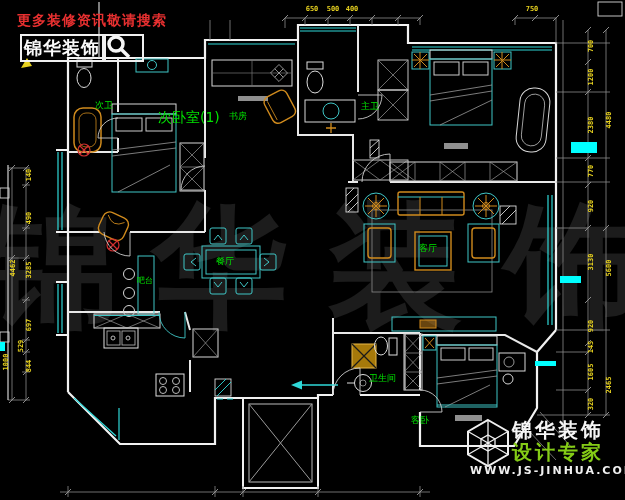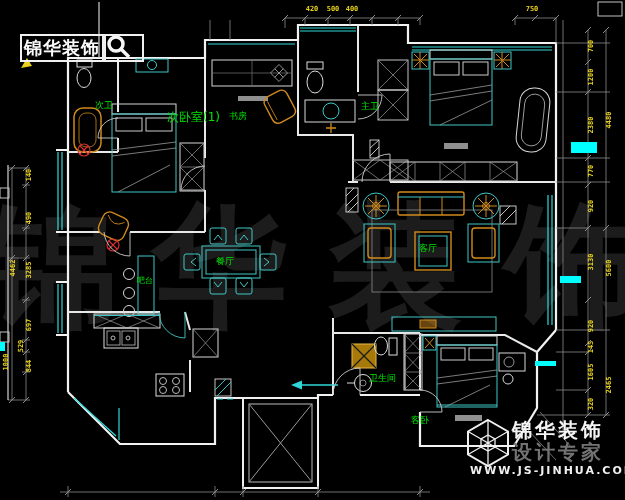--- a/index.html
+++ b/index.html
@@ -15,21 +15,21 @@
         white-space:nowrap;transform:translate(-50%,-50%);}
   .tagline{position:absolute;left:17px;top:12px;z-index:5;font:700 14px "Liberation Sans",sans-serif;
            color:#e83030;letter-spacing:1px;}
   .brandrow{position:absolute;left:20px;top:34px;z-index:5;display:flex;}
   .brandbox{border:2px solid #f0f0f0;height:24px;display:flex;align-items:center;justify-content:center;}
   .brandname{width:80px;font:700 18px "DejaVu Serif",serif;color:#fafafa;letter-spacing:1px;}
   .searchbox{width:36px;}
   .f-brand1{position:absolute;left:512px;top:417px;z-index:5;font:700 20px "DejaVu Serif",serif;
             color:#f5f5f5;letter-spacing:3px;white-space:nowrap;}
   .f-brand2{position:absolute;left:512px;top:439px;z-index:5;font:700 20px "DejaVu Serif",serif;
-            color:#737373;letter-spacing:3px;white-space:nowrap;}
+            color:#84cc16;letter-spacing:3px;white-space:nowrap;}
   .f-url{position:absolute;left:470px;top:464px;z-index:5;font:700 11px "DejaVu Sans",sans-serif;
          color:#f0f0f0;letter-spacing:2px;white-space:nowrap;}
 </style>
 </head>
 <body>
 
 <div class="stage">
 
   <span class="wm" style="left:-18px">锦</span>
   <span class="wm" style="left:152px">华</span>
@@ -310,21 +310,21 @@
       <path d="M121,49 L129,57"></path>
     </g>
   </svg>
 
   <div class="hl" style="left:571px;top:142px;width:26px;height:11px"></div>
   <div class="hl" style="left:560px;top:276px;width:21px;height:7px"></div>
   <div class="hl" style="left:535px;top:361px;width:21px;height:5px"></div>
   <div class="hl" style="left:0px;top:342px;width:5px;height:9px"></div>
 
   <span class="rlabel" style="left:95px;top:99px">次卫</span>
-  <span class="rlabel" style="left:167px;top:109px;font-size:12px">次卧室(1)</span>
+  <span class="rlabel" style="left:158px;top:109px;font-size:14px">次卧室(1)</span>
   <span class="rlabel" style="left:229px;top:110px">书房</span>
   <span class="rlabel" style="left:361px;top:100px">主卫</span>
   <span class="rlabel" style="left:419px;top:242px">客厅</span>
   <span class="rlabel" style="left:216px;top:255px">餐厅</span>
   <span class="rlabel" style="left:137px;top:275px;font-size:8px">吧台</span>
   <span class="rlabel" style="left:369px;top:372px">卫生间</span>
   <span class="rlabel" style="left:411px;top:414px">客卧</span>
 
   <span class="dimv" style="left:591px;top:46px">700</span>
   <span class="dimv" style="left:591px;top:77px">1200</span>
@@ -344,25 +344,26 @@
   <span class="dimv" style="left:29px;top:175px">140</span>
   <span class="dimv" style="left:29px;top:218px">490</span>
   <span class="dimv" style="left:29px;top:270px">3285</span>
   <span class="dimv" style="left:29px;top:325px">697</span>
   <span class="dimv" style="left:21px;top:346px">529</span>
   <span class="dimv" style="left:29px;top:366px">844</span>
 
   <span class="dimv" style="left:13px;top:268px">4462</span>
   <span class="dimv" style="left:6px;top:362px">1000</span>
 
-  <span class="dimh" style="left:312px;top:9px">420</span>
+  <span class="dimh" style="left:312px;top:9px">650</span>
   <span class="dimh" style="left:333px;top:9px">500</span>
   <span class="dimh" style="left:352px;top:9px">400</span>
   <span class="dimh" style="left:532px;top:9px">750</span>
 
+  <div class="tagline">更多装修资讯敬请搜索</div>
   <div class="brandrow">
     <div class="brandbox brandname">锦华装饰</div>
     <div class="brandbox searchbox"></div>
   </div>
 
   <div class="f-brand1">锦华装饰</div>
   <div class="f-brand2">设计专家</div>
   <div class="f-url">WWW.JS-JINHUA.COM</div>
 
 </div>

